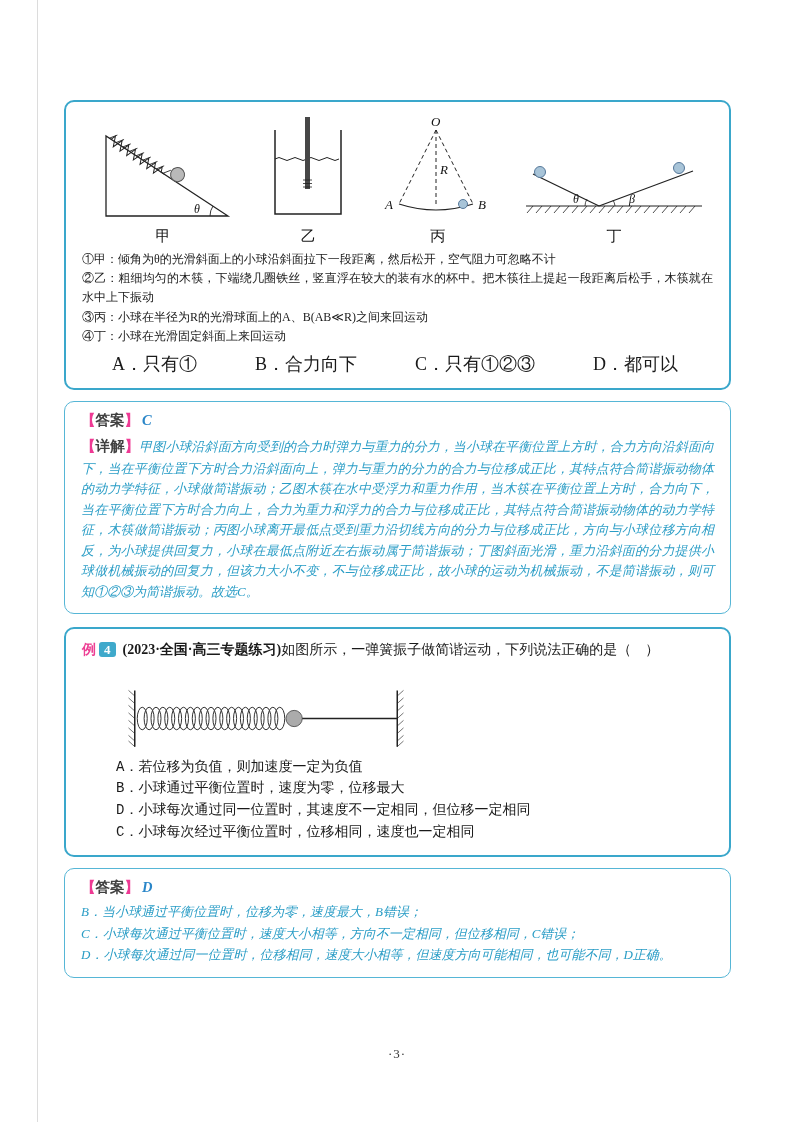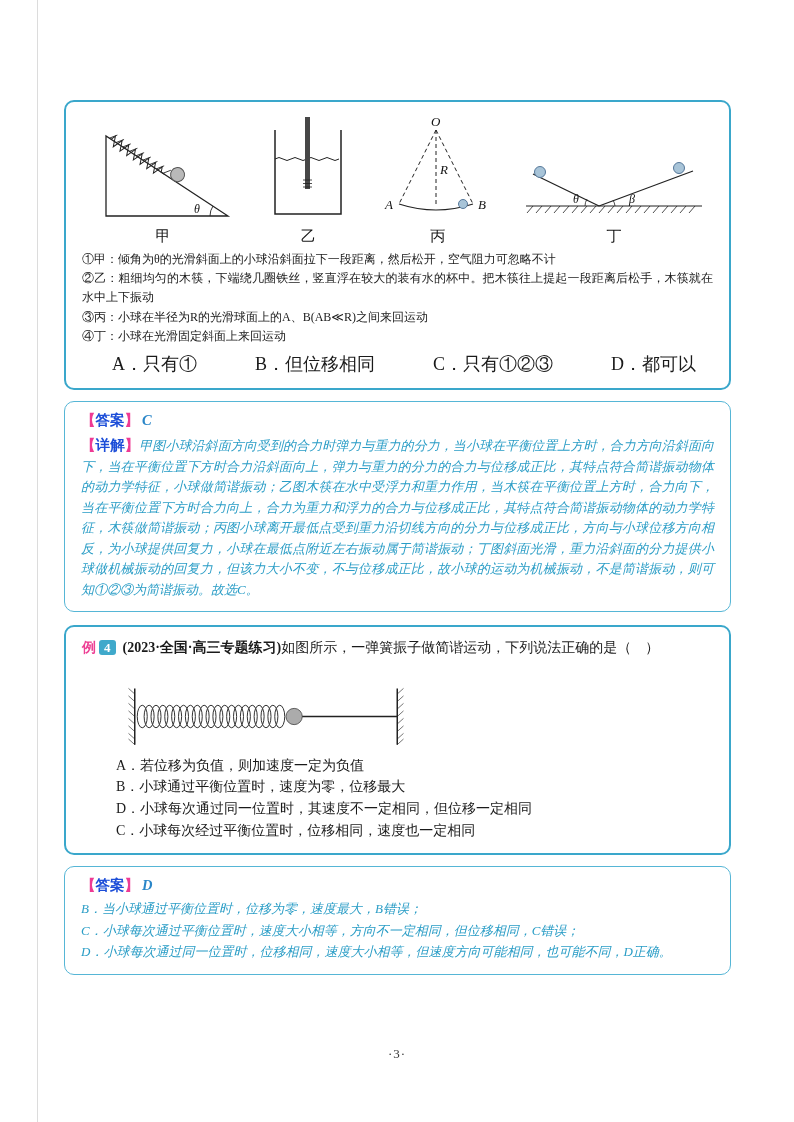--- a/index.html
+++ b/index.html
@@ -18,32 +18,32 @@
   .diagrams { display: flex; justify-content: space-between; align-items: flex-end; padding: 2px 6px 4px; }
   figure { margin: 0; text-align: center; }
   figcaption { font-size: 15px; margin-top: 1px; color: #111; }
 
   .stmt { font-size: 12px; line-height: 1.6; text-align: justify; }
   .opts { display: flex; padding: 6px 0 0 30px; font-size: 18px; }
   .opts span { margin-right: 58px; white-space: nowrap; }
 
   .ans-line { margin: 0 0 2px 0; font-size: 14.5px; line-height: 1.5; }
   .bracket { color: #ee3a94; font-weight: bold; }
-  .lbl-text { color: #1d4ed8; font-weight: bold; }
+  .lbl-text { color: #404040; font-weight: bold; font-family: Liberation Mono, monospace; }
   .ans-letter { color: #2a86c8; font-style: italic; font-weight: bold; margin-left: 3px; }
 
   .exp, .exp-line { color: #2a9dc6; font-style: italic; font-size: 13px; line-height: 1.58; margin: 1px 0; text-align: justify; }
   .exp .bracket, .exp .lbl-text { font-style: normal; font-size: 14.5px; }
 
   .q4-head { font-size: 14px; line-height: 1.6; margin-bottom: 19px; }
   .tag-li { color: #ed3f94; font-weight: bold; }
   .tag-num { background: #3fa9cb; color: #ffffff; font-weight: bold; padding: 0 5px; border-radius: 3px; margin: 0 7px 0 3px; font-size: 13px; }
   .q4-src { font-weight: bold; }
   .spring-fig { margin: 4px 0 6px 34px; }
-  .optlines div { font-size: 14px; line-height: 1.55; padding-left: 34px; }
+  .optlines div { font-size: 14px; line-height: 1.55; padding-left: 34px; font-family: Liberation Mono, monospace; }
 
   .page-num { position: absolute; top: 1046px; left: 0; right: 0; text-align: center; font-size: 13px; color: #333; letter-spacing: 1px; }
 
   svg { display: block; }
   svg text { font-family: "Liberation Serif", "DejaVu Serif", serif; }
 </style>
 </head>
 <body>
 
 <div class="margin-line"></div>
@@ -107,21 +107,21 @@
       </figure>
     </div>
 
     <div class="stmt">①甲：倾角为θ的光滑斜面上的小球沿斜面拉下一段距离，然后松开，空气阻力可忽略不计</div>
     <div class="stmt">②乙：粗细均匀的木筷，下端绕几圈铁丝，竖直浮在较大的装有水的杯中。把木筷往上提起一段距离后松手，木筷就在水中上下振动</div>
     <div class="stmt">③丙：小球在半径为R的光滑球面上的A、B(AB≪R)之间来回运动</div>
     <div class="stmt">④丁：小球在光滑固定斜面上来回运动</div>
 
     <div class="opts">
       <span>A．只有①</span>
-      <span>B．但位移相同</span>
+      <span>B．合力向下</span>
       <span>C．只有①②③</span>
       <span>D．都可以</span>
     </div>
   </section>
 
   <section class="abox">
     <p class="ans-line">
       <span class="bracket">【</span><span class="lbl-text">答案</span><span class="bracket">】</span><span class="ans-letter">C</span>
     </p>
     <p class="exp">

